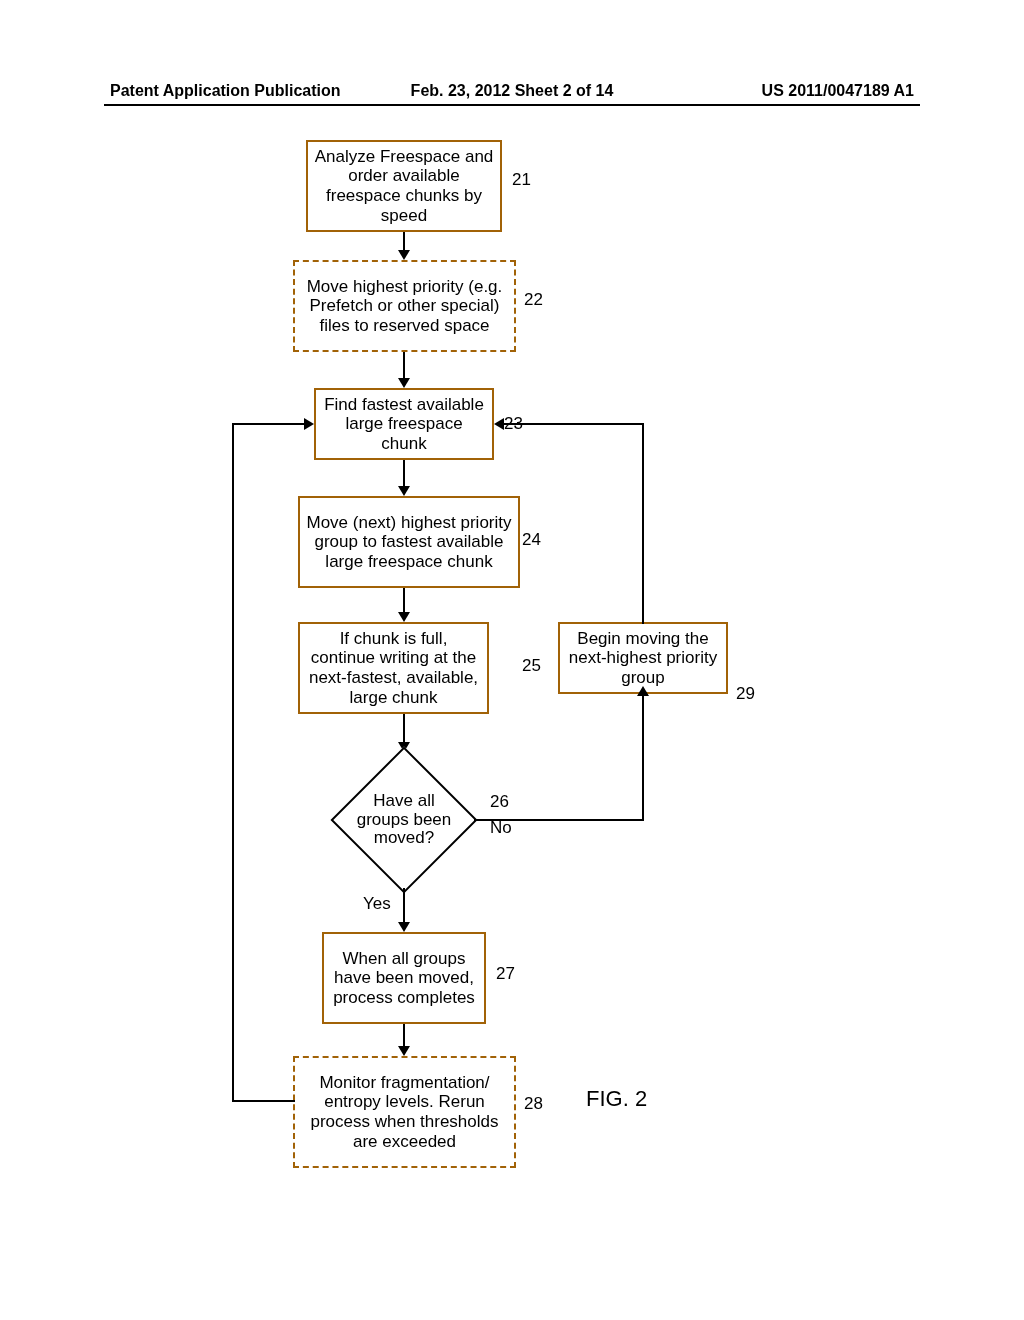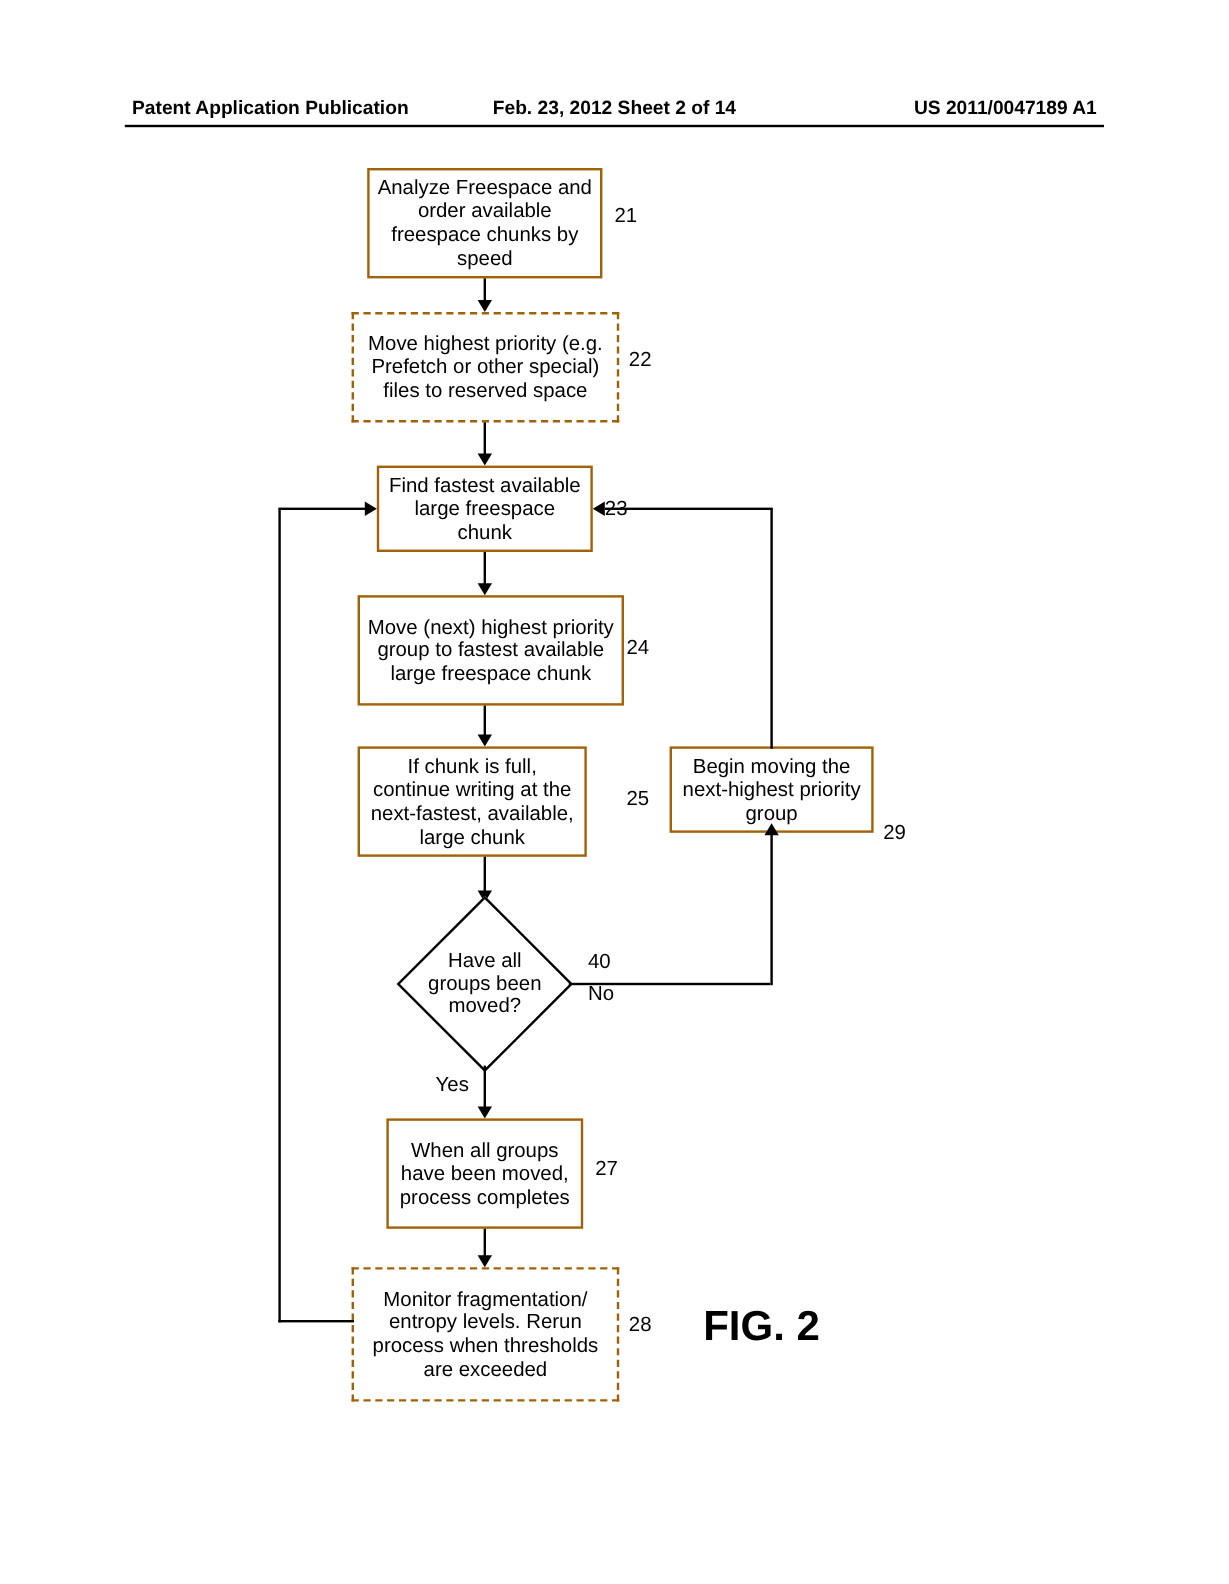--- a/index.html
+++ b/index.html
@@ -77,22 +77,22 @@
     align-items: center;
     justify-content: center;
     text-align: center;
     font-size: 17px;
     line-height: 1.1;
     padding: 0 14px;
   }
 
   .figlabel {
     position: absolute;
-    font-size: 35px;
-    font-weight: bold;
+    font-size: 22px;
+    font-weight: normal;
   }
 
   
   .vline, .hline { position: absolute; background: #000; }
   .vline { width: 2px; }
   .hline { height: 2px; }
 
   .arrow-down, .arrow-up, .arrow-left, .arrow-right {
     position: absolute; width: 0; height: 0;
   }
@@ -154,21 +154,21 @@
   </div>
   <div class="label" style="left:736px; top:648px;margin-top:36px;">29</div>
 
   <div class="vline" style="left:403px; top:714px; height:30px;"></div>
   <div class="arrow-down" style="left:398px; top:742px;"></div>
 
   <div class="decision" style="left:334px; top:750px;">
     <div class="shape"></div>
     <div class="dtext">Have all groups been moved?</div>
   </div>
-  <div class="label" style="left:490px; top:792px;">40</div>
+  <div class="label" style="left:490px; top:792px;">26</div>
   <div class="label" style="left:490px; top:818px;">No</div>
   <div class="label" style="left:363px; top:894px;">Yes</div>
 
   <div class="hline" style="left:474px; top:819px; width:168px;"></div>
   <div class="vline" style="left:642px; top:694px; height:127px;"></div>
   <div class="arrow-up" style="left:637px; top:686px;"></div>
 
   <div class="vline" style="left:642px; top:424px; height:200px;"></div>
   <div class="hline" style="left:504px; top:423px; width:140px;"></div>
   <div class="arrow-left" style="left:494px; top:418px;"></div>

